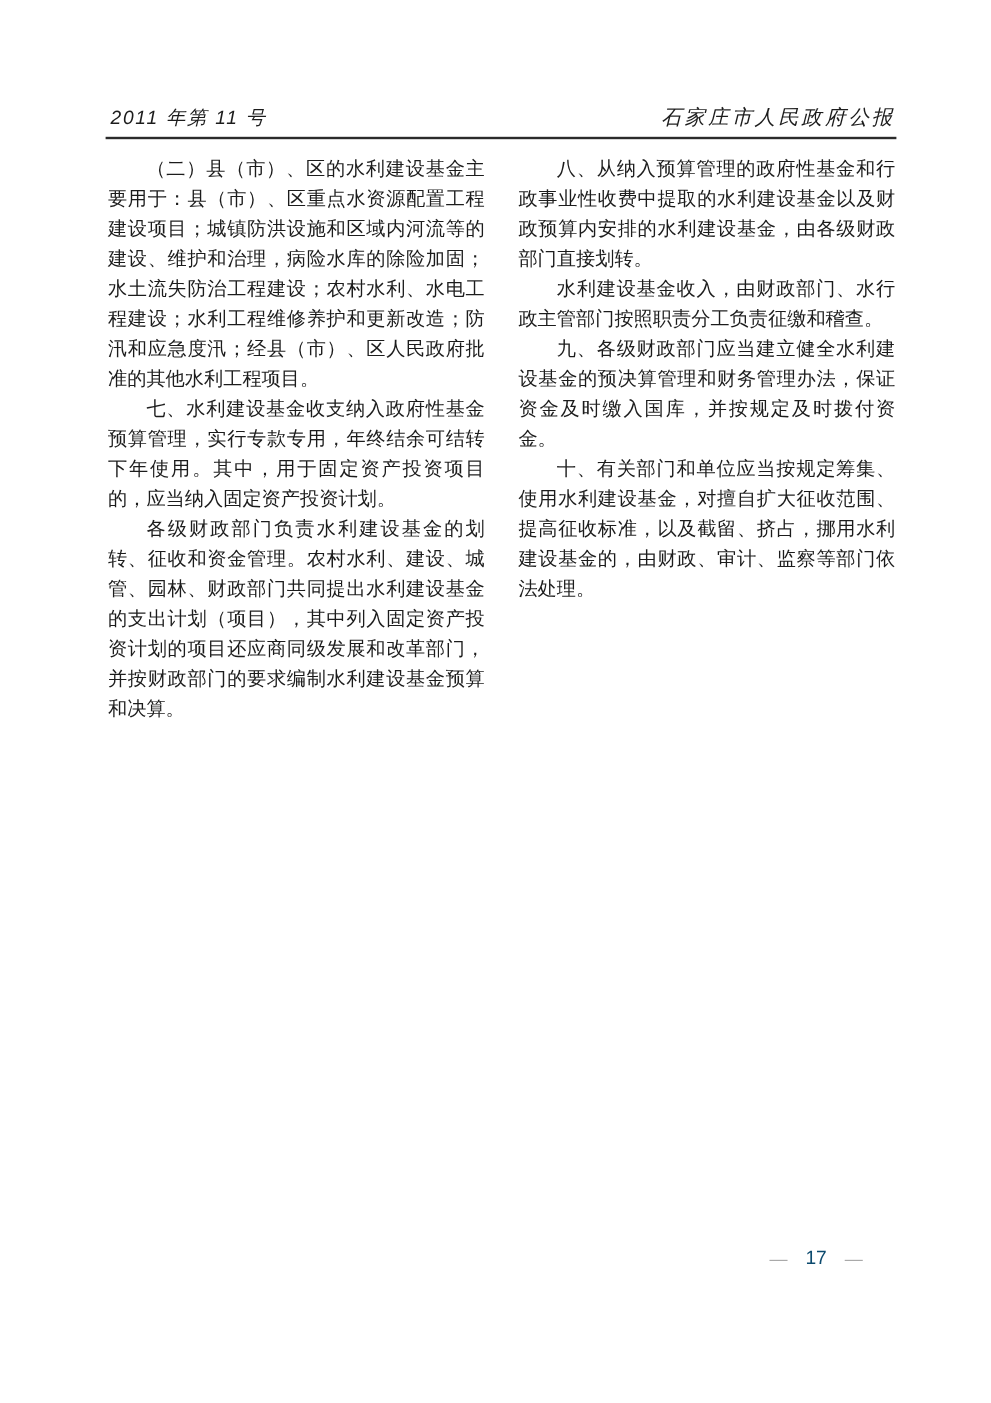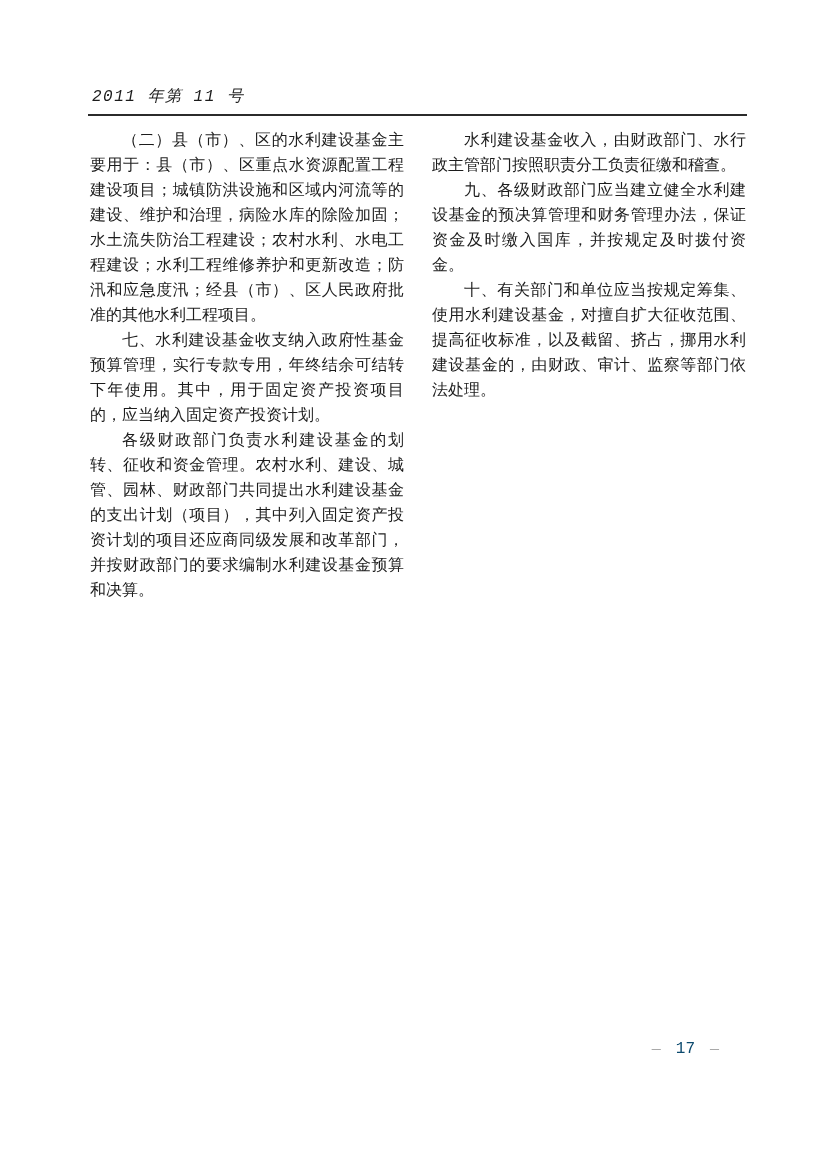--- a/index.html
+++ b/index.html
@@ -5,21 +5,21 @@
   html, body {
     margin: 0;
     padding: 0;
     background: #ffffff;
   }
   .page {
     position: relative;
     width: 826px;
     height: 1169px;
     background: #ffffff;
-    font-family: Liberation Mono, monospace;
+    font-family: Liberation Sans, sans-serif;
     color: #1c1c1c;
     overflow: hidden;
   }
   
   .header {
     position: absolute;
     left: 92px;
     right: 80px;
     top: 86px;
     display: flex;
@@ -96,33 +96,35 @@
     color: #0c4a6e;
   }
 </style>
 </head>
 <body>
 
 <div class="page">
 
   <header class="header">
     <span class="issue">2011 年第 11 号</span>
+    <span class="pub">石家庄市人民政府公报</span>
   </header>
 
   <div class="rule"></div>
 
   <main class="columns">
 
     <section class="col col-left">
       <p>（二）县（市）、区的水利建设基金主要用于：县（市）、区重点水资源配置工程建设项目；城镇防洪设施和区域内河流等的建设、维护和治理，病险水库的除险加固；水土流失防治工程建设；农村水利、水电工程建设；水利工程维修养护和更新改造；防汛和应急度汛；经县（市）、区人民政府批准的其他水利工程项目。</p>
       <p>七、水利建设基金收支纳入政府性基金预算管理，实行专款专用，年终结余可结转下年使用。其中，用于固定资产投资项目的，应当纳入固定资产投资计划。</p>
       <p>各级财政部门负责水利建设基金的划转、征收和资金管理。农村水利、建设、城管、园林、财政部门共同提出水利建设基金的支出计划（项目），其中列入固定资产投资计划的项目还应商同级发展和改革部门，并按财政部门的要求编制水利建设基金预算和决算。</p>
     </section>
 
     <section class="col col-right">
+      <p>八、从纳入预算管理的政府性基金和行政事业性收费中提取的水利建设基金以及财政预算内安排的水利建设基金，由各级财政部门直接划转。</p>
       <p>水利建设基金收入，由财政部门、水行政主管部门按照职责分工负责征缴和稽查。</p>
       <p>九、各级财政部门应当建立健全水利建设基金的预决算管理和财务管理办法，保证资金及时缴入国库，并按规定及时拨付资金。</p>
       <p>十、有关部门和单位应当按规定筹集、使用水利建设基金，对擅自扩大征收范围、提高征收标准，以及截留、挤占，挪用水利建设基金的，由财政、审计、监察等部门依法处理。</p>
 
       <div class="signature">
       </div>
     </section>
 
   </main>
 

